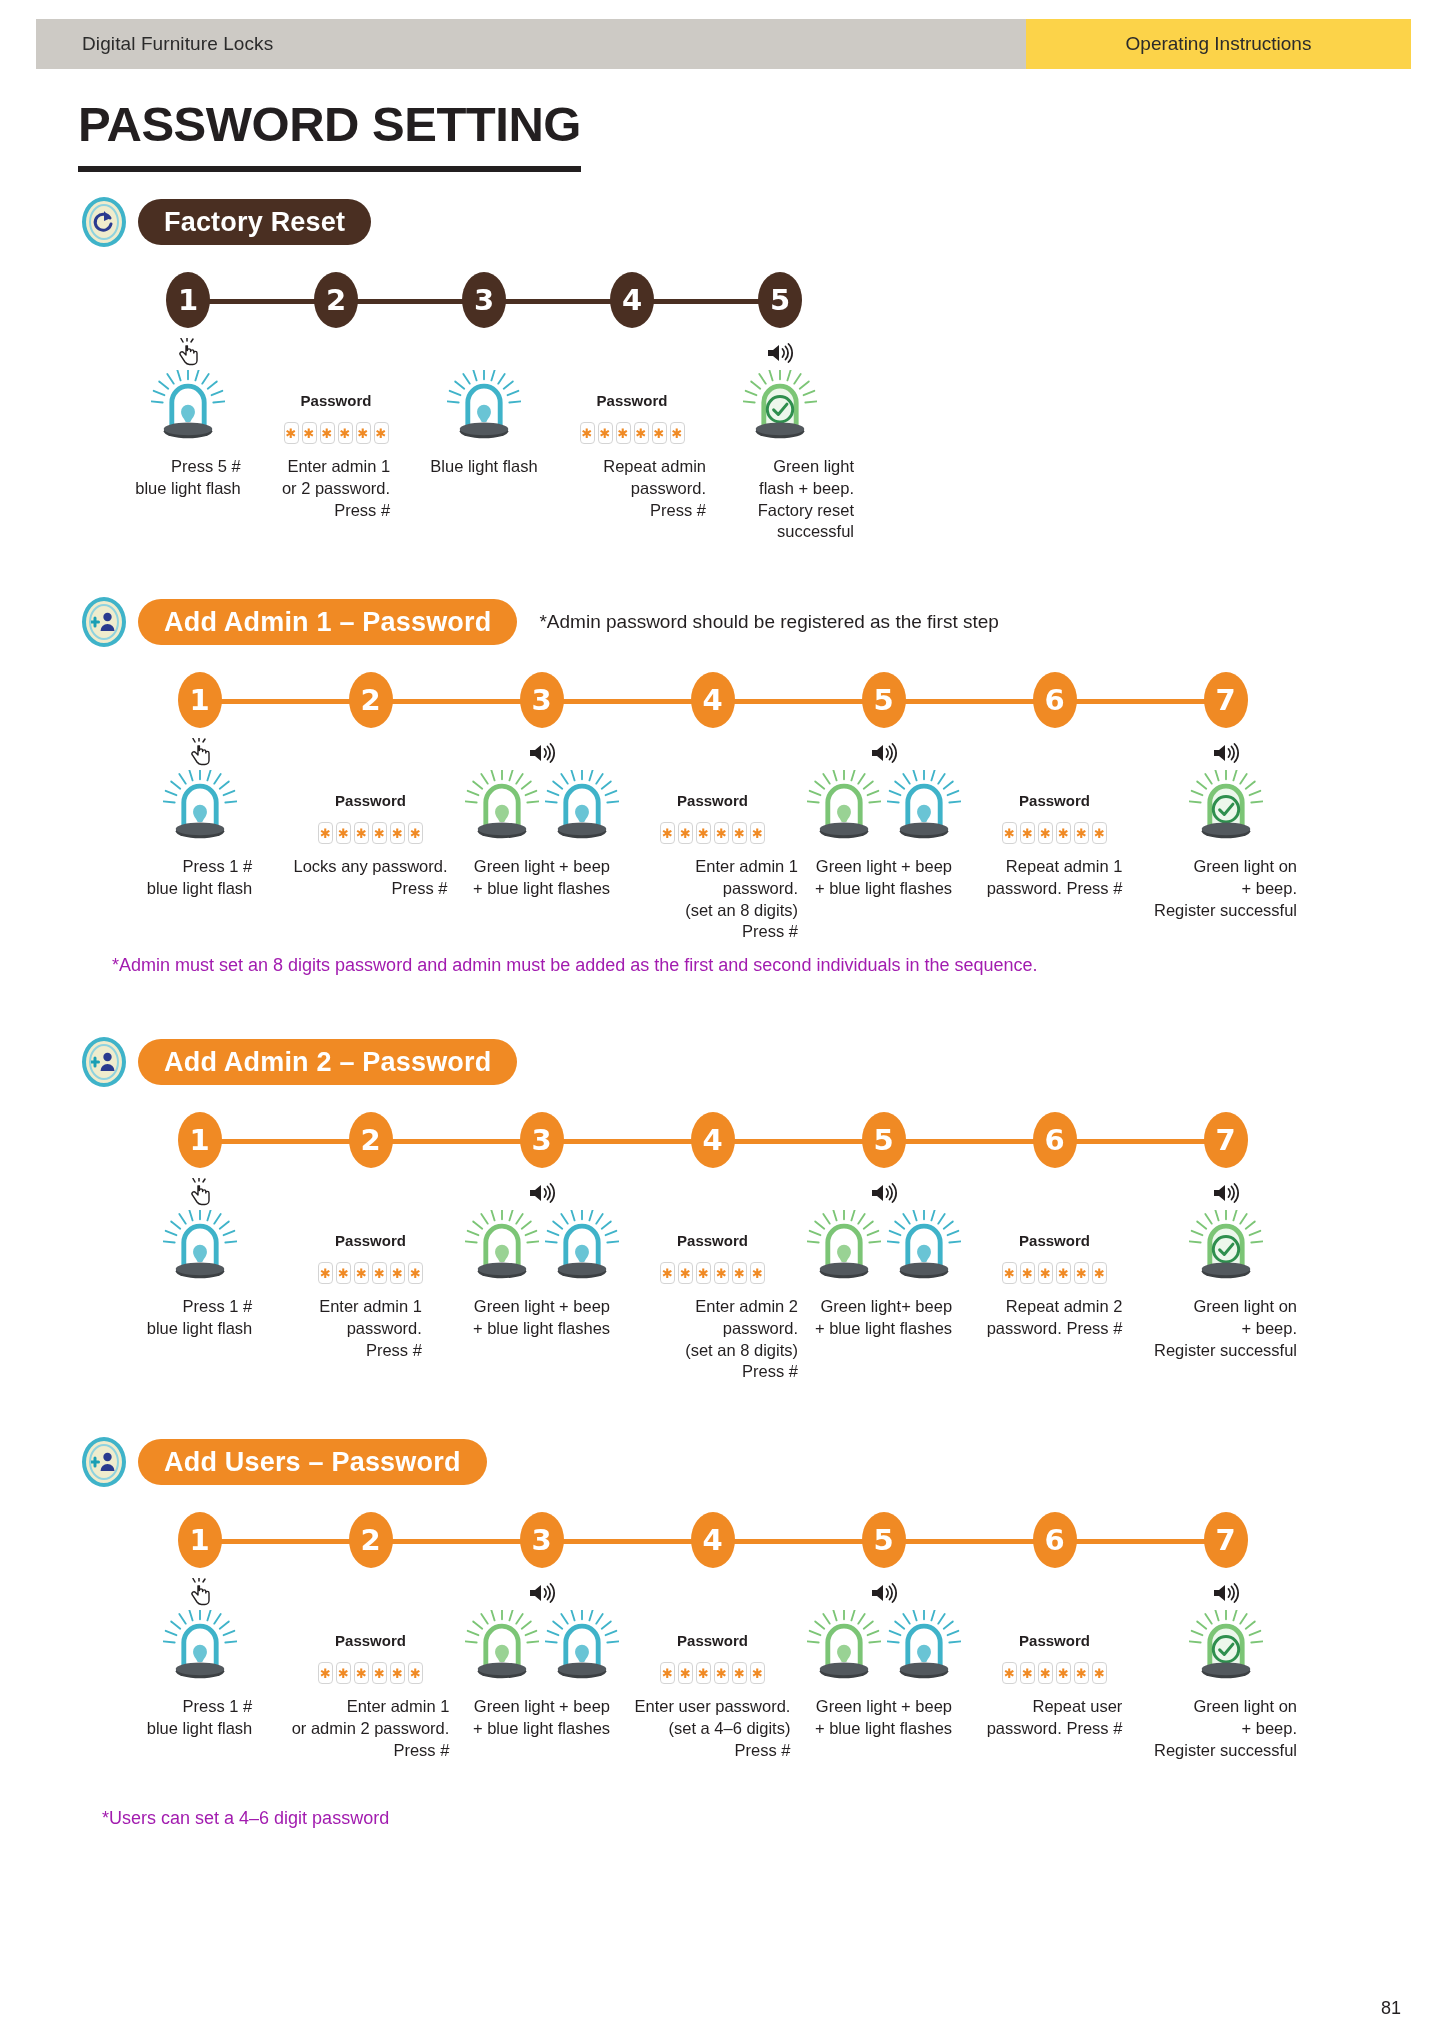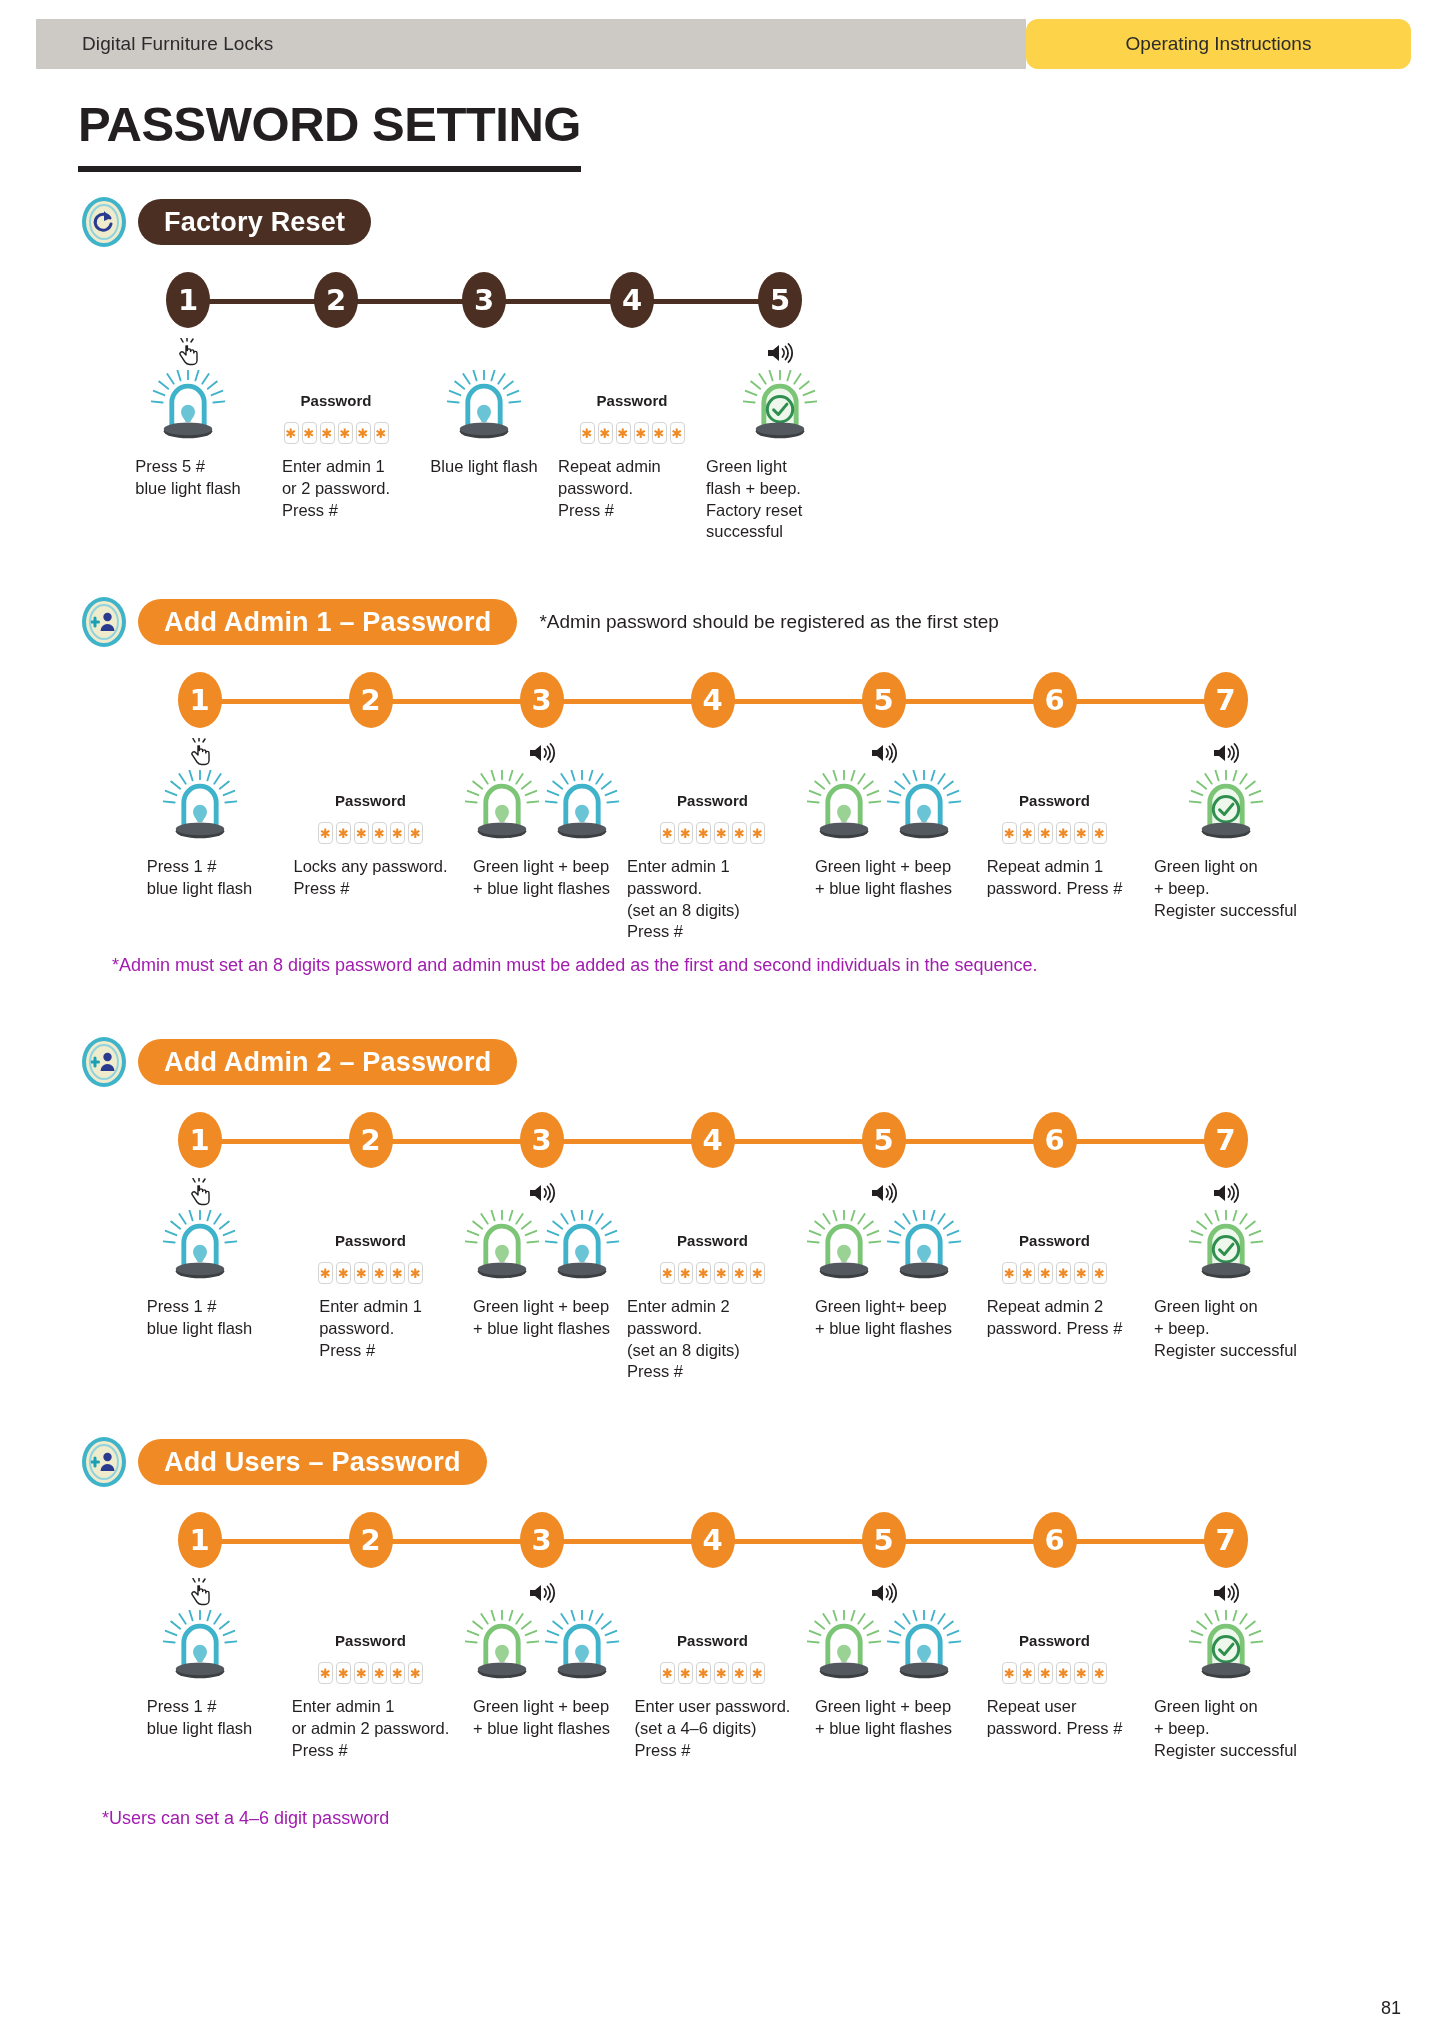--- a/index.html
+++ b/index.html
@@ -21,21 +21,21 @@
   .header-left {
     flex: 1; background: #cdcac5;
     display: flex; align-items: center;
     padding-left: 46px;
     font-size: 19px; color: #2b2b2b;
     letter-spacing: .1px;
   }
   .header-right {
     width: 385px; background: #fcd349;
     display: flex; align-items: center; justify-content: center;
-    font-size: 19px; color: #2b2b2b; border-radius: 12px;
+    font-size: 19px; color: #2b2b2b;
   }
 
   
   .page-title {
     position: absolute; left: 78px; top: 96px;
     font-size: 49px; font-weight: bold;
     letter-spacing: -0.5px;
     color: #231f20;
     padding-bottom: 14px;
     border-bottom: 6px solid #231f20;
@@ -111,21 +111,21 @@
     width: 15px; height: 22px; border: 1px solid #d4d4d4; border-radius: 4px;
     background: #ffffff;
     display: flex; align-items: center; justify-content: center;
     color: #f08a24; font-size: 13px; line-height: 1;
     font-family: "DejaVu Sans", sans-serif;
   }
 
   .caption {
     margin-top: 10px;
     font-size: 16.5px; line-height: 1.32;
-    text-align: left; color: #231f20;
+    text-align: right; color: #231f20;
     white-space: pre-line;
   }
 
   .footnote { position: absolute; font-size: 18px; color: #a21caf; }
 
   .page-num {
     position: absolute; right: 44px; bottom: 24px;
     font-size: 18px; color: #231f20;
   }
 </style>

